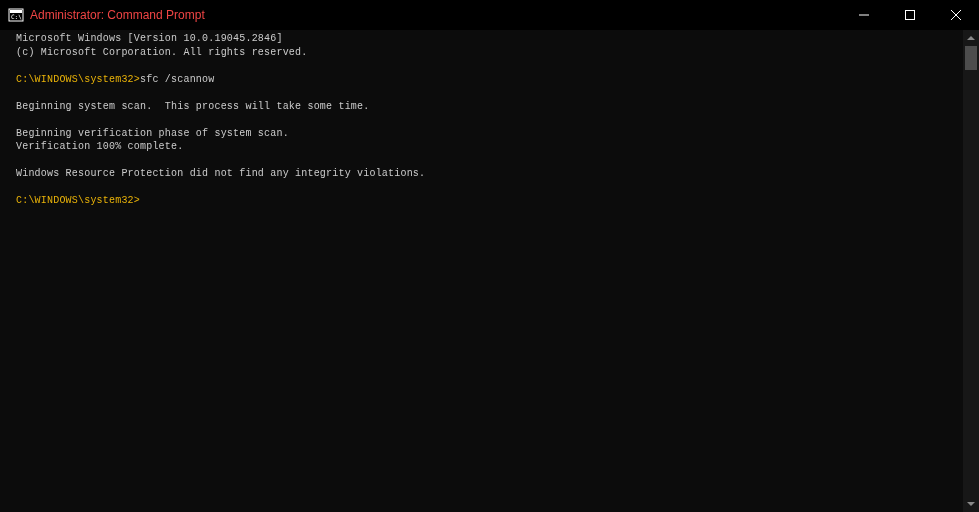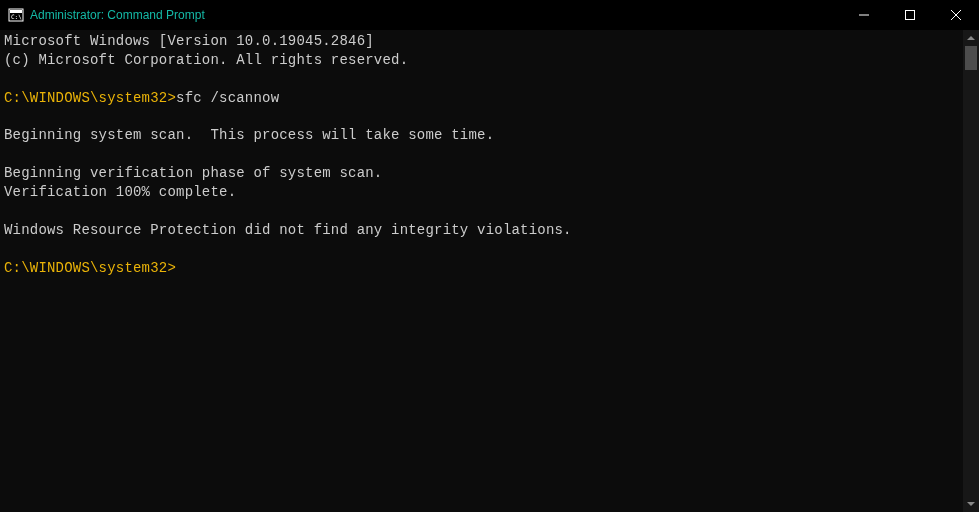--- a/index.html
+++ b/index.html
@@ -15,21 +15,21 @@
     }
     .title-bar {
       height: 30px;
       background: #000000;
       display: flex;
       align-items: center;
       justify-content: space-between;
       padding-left: 8px;
       font-family: "Segoe UI", sans-serif;
       font-size: 12px;
-      color: #14b8a6;
+      color: #ef4444;
     }
     .title-left {
       display: flex;
       align-items: center;
       gap: 6px;
     }
     .title-icon {
       width: 16px;
       height: 16px;
       display: flex;
@@ -49,25 +49,25 @@
       color: #ffffff;
       cursor: default;
     }
     .terminal-area {
       position: relative;
       height: calc(100% - 30px);
       display: flex;
     }
     .terminal {
       flex: 1;
-      padding: 2px 4px;
+      padding: 2px 16px;
       white-space: pre;
       line-height: 1.35;
       font-family: Consolas, "Courier New", monospace;
-      font-size: 14px;
+      font-size: 10px;
       color: #cccccc;
       letter-spacing: 0.2px;
     }
     .terminal span { white-space: pre; }
     .prompt { color: #eab308; }
     .scrollbar {
       width: 16px;
       height: 100%;
       background: #171717;
       position: relative;

